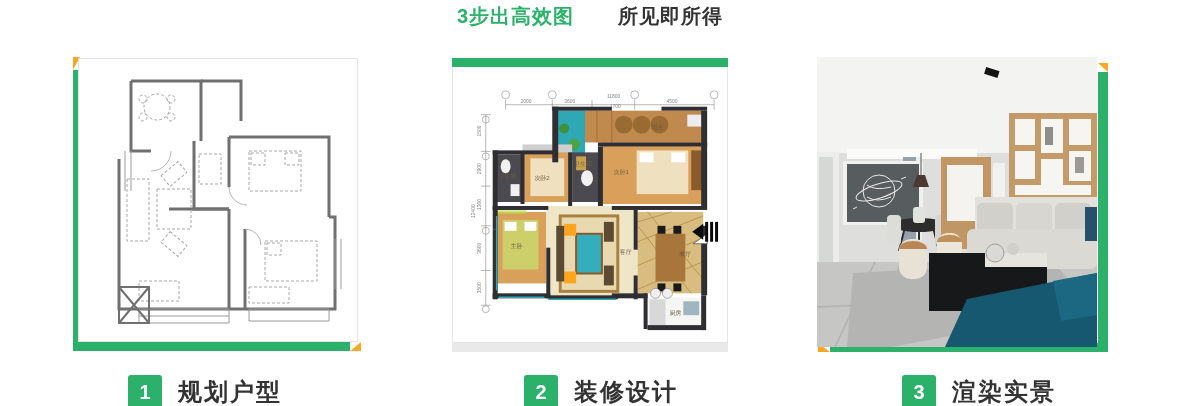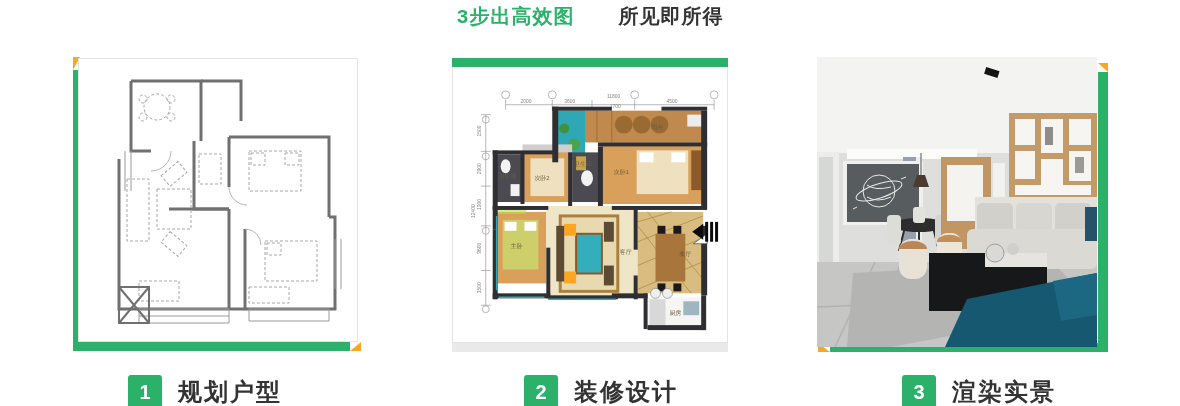--- a/index.html
+++ b/index.html
@@ -1,20 +1,20 @@
 <!DOCTYPE html>
 <html><head>
 <meta charset="utf-8">
 <style>
   html,body{margin:0;padding:0;}
   body{width:1180px;height:406px;overflow:hidden;position:relative;background:#ffffff;
        font-family:"Liberation Sans","DejaVu Sans",sans-serif;}
   .title{position:absolute;top:3px;left:0;width:1180px;text-align:center;
          font-size:20px;font-weight:bold;letter-spacing:1px;}
-  .title .hl{color:#2BB169;font-family:Liberation Mono, monospace;}
+  .title .hl{color:#2BB169;}
   .title .rest{color:#333;margin-left:44px;}
   .card{position:absolute;}
   .abs{position:absolute;}
   .white-card{background:#fff;border:1px solid #e4e4e4;box-sizing:border-box;}
   .gbar{background:#2BB169;}
   .tri{width:0;height:0;}
   .gray-strip{background:#e9e9e9;}
   .step-row{position:absolute;top:375px;display:flex;align-items:center;height:34px;}
   .badge{width:34px;height:34px;background:#2BB169;border-radius:3px;color:#fff;
          font-size:20px;font-weight:bold;display:flex;align-items:center;justify-content:center;}

